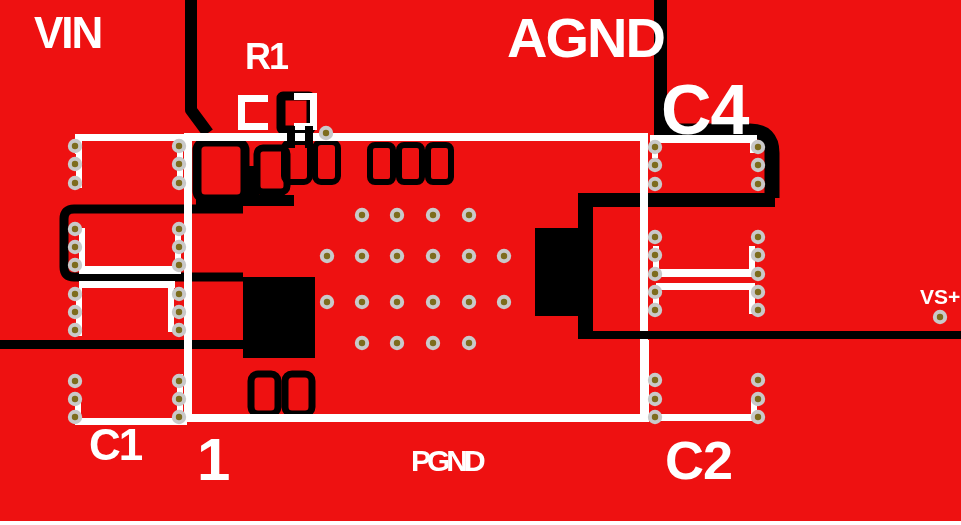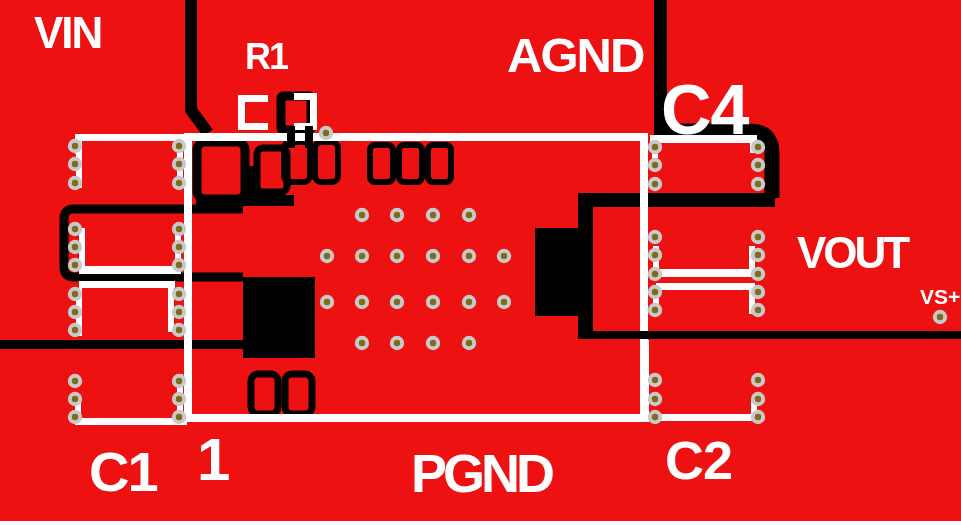--- a/index.html
+++ b/index.html
@@ -251,22 +251,21 @@
         <circle cx="469" cy="343" r="7.2" fill="#c9c9c9"></circle>
         <circle cx="469" cy="343" r="3.2" fill="#7d6c1d"></circle>
         <circle cx="326" cy="133" r="7.2" fill="#c9c9c9"></circle>
         <circle cx="326" cy="133" r="3.2" fill="#7d6c1d"></circle>
         <circle cx="940" cy="317" r="7.2" fill="#c9c9c9"></circle>
         <circle cx="940" cy="317" r="3.2" fill="#7d6c1d"></circle>
       </g>
   </svg>
 
   <div class="lbl" style="left:34px;top:11px;font-size:44px;letter-spacing:-2px">VIN</div>
-  <div class="lbl" style="left:507px;top:31px;font-size:49px;letter-spacing:-2px">AGND</div>
+  <div class="lbl" style="left:507px;top:10px;font-size:56px;letter-spacing:-2px">AGND</div>
   <div class="lbl" style="left:245px;top:39px;font-size:36px;letter-spacing:-2px">R1</div>
   <div class="lbl" style="left:661px;top:75px;font-size:70px;letter-spacing:-1px">C4</div>
-  <div class="lbl" style="left:797px;top:231px;font-size:44px;letter-spacing:-3px">VOUT</div>
   <div class="lbl" style="left:920px;top:286px;font-size:21px">VS+</div>
-  <div class="lbl" style="left:89px;top:444px;font-size:56px;letter-spacing:-2px">C1</div>
+  <div class="lbl" style="left:89px;top:423px;font-size:44px;letter-spacing:-2px">C1</div>
   <div class="lbl" style="left:197px;top:430px;font-size:60px">1</div>
-  <div class="lbl" style="left:411px;top:446px;font-size:54px;letter-spacing:-4px">PGND</div>
+  <div class="lbl" style="left:411px;top:446px;font-size:30px;letter-spacing:-4px">PGND</div>
   <div class="lbl" style="left:665px;top:433px;font-size:54px;letter-spacing:-1px">C2</div>
 </div>
 
 </body></html>

